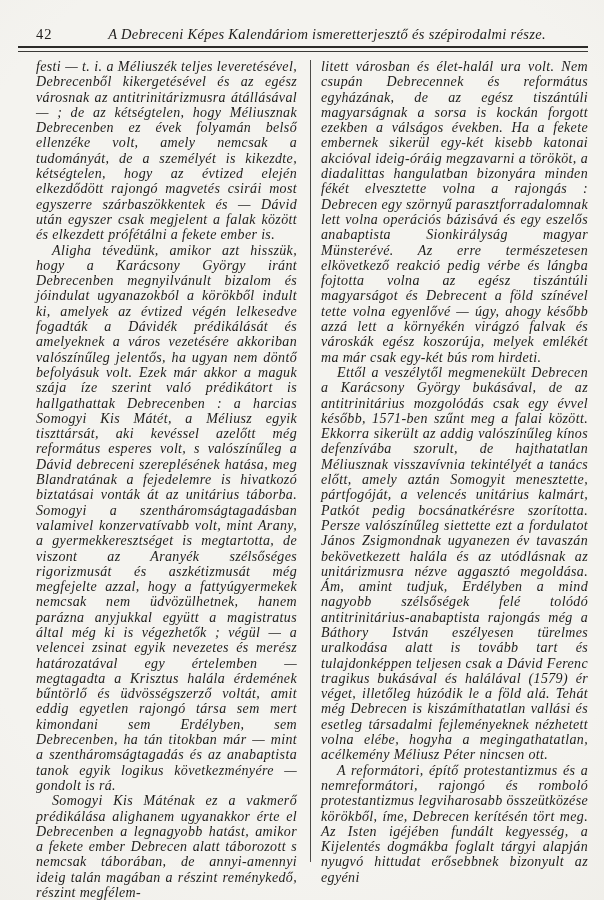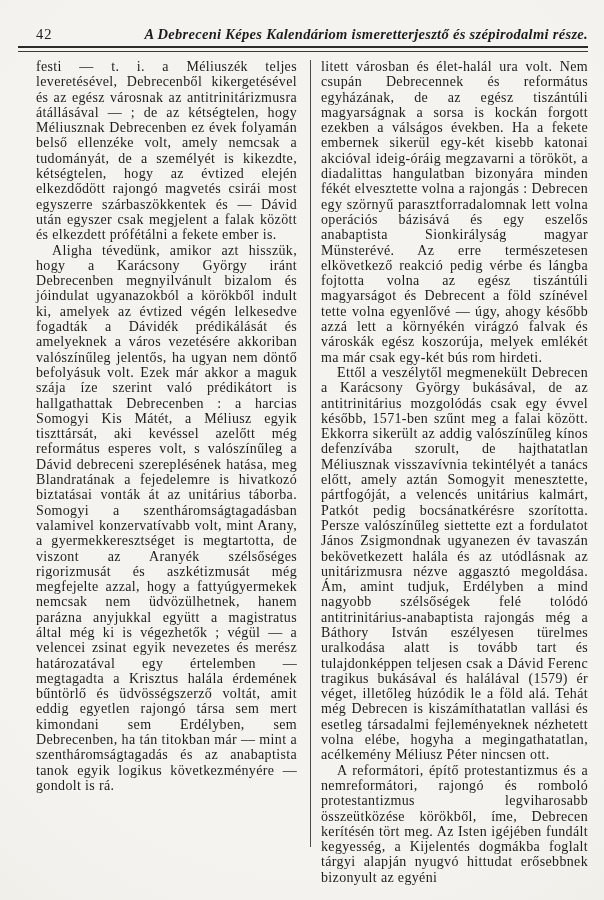--- a/index.html
+++ b/index.html
@@ -30,43 +30,43 @@
   }
   .page-number {
     position: absolute;
     left: 0;
     top: 0;
     letter-spacing: 1px;
     font-weight: normal;
   }
   .running-title {
     display: block;
-    text-align: right;
+    text-align: center;
     font-style: italic;
     letter-spacing: 0.3px;
     padding-left: 30px;
-    font-weight: bold;
   }
   .header-rule {
     height: 3px;
     margin: 3px 0 0 -18px;   
     border-top: 2px solid #2c2b29;
     border-bottom: 1px solid #3a3936;
   }
   .text-body {
     display: flex;
     margin-top: 7px;
     min-height: 806px;
     align-items: stretch;
   }
   .col {
     text-align: justify;
     font-size: 14px;
     line-height: 15.3px;
     letter-spacing: 0.35px;
+    font-style: italic;
   }
   .col-left  { flex: none; width: 261px; }
   .col-right { flex: 1; }
   .column-divider {
     flex: none;
     width: 1px;
     background: #4d4b47;
     margin: 1px 10px 38px 13px;
   }
   .col p { margin: 0; }
@@ -82,20 +82,21 @@
     <span class="running-title">A Debreceni Képes Kalendáriom ismeretterjesztő és szépirodalmi része.</span>
   </header>
 
   <div class="header-rule"></div>
 
   <main class="text-body">
 
     <section class="col col-left">
       <p>festi — t. i. a Méliuszék teljes leveretésével, Debrecenből kikergetésével és az egész városnak az antitrinitárizmusra átállásával — ; de az kétségtelen, hogy Méliusznak Debrecenben ez évek folyamán belső ellenzéke volt, amely nemcsak a tudományát, de a személyét is kikezdte, kétségtelen, hogy az évtized elején elkezdődött rajongó magvetés csirái most egyszerre szárbaszökkentek és — Dávid után egyszer csak megjelent a falak között és elkezdett prófétálni a fekete ember is.</p>
       <p class="indent">Aligha tévedünk, amikor azt hisszük, hogy a Karácsony György iránt Debrecenben megnyilvánult bizalom és jóindulat ugyanazokból a körökből indult ki, amelyek az évtized végén lelkesedve fogadták a Dávidék prédikálását és amelyeknek a város vezetésére akkoriban valószínűleg jelentős, ha ugyan nem döntő befolyásuk volt. Ezek már akkor a maguk szája íze szerint való prédikátort is hallgathattak Debrecenben : a harcias Somogyi Kis Mátét, a Méliusz egyik tiszttársát, aki kevéssel azelőtt még református esperes volt, s valószínűleg a Dávid debreceni szereplésének hatása, meg Blandratának a fejedelemre is hivatkozó biztatásai vonták át az unitárius táborba. Somogyi a szentháromságtagadásban valamivel konzervatívabb volt, mint Arany, a gyermekkeresztséget is megtartotta, de viszont az Aranyék szélsőséges rigorizmusát és aszkétizmusát még megfejelte azzal, hogy a fattyúgyermekek nemcsak nem üdvözülhetnek, hanem parázna anyjukkal együtt a magistratus által még ki is végezhetők ; végül — a velencei zsinat egyik nevezetes és merész határozatával egy értelemben — megtagadta a Krisztus halála érdemének bűntörlő és üdvösségszerző voltát, amit eddig egyetlen rajongó társa sem mert kimondani sem Erdélyben, sem Debrecenben, ha tán titokban már — mint a szentháromságtagadás és az anabaptista tanok egyik logikus következményére — gondolt is rá.</p>
+      <p class="indent">Somogyi Kis Máténak ez a vakmerő prédikálása alighanem ugyanakkor érte el Debrecenben a legnagyobb hatást, amikor a fekete ember Debrecen alatt táborozott s nemcsak táborában, de annyi-amennyi ideig talán magában a részint reménykedő, részint megfélem-</p>
     </section>
 
     <div class="column-divider"></div>
 
     <section class="col col-right">
       <p>litett városban és élet-halál ura volt. Nem csupán Debrecennek és református egyházának, de az egész tiszántúli magyarságnak a sorsa is kockán forgott ezekben a válságos években. Ha a fekete embernek sikerül egy-két kisebb katonai akcióval ideig-óráig megzavarni a törököt, a diadalittas hangulatban bizonyára minden fékét elvesztette volna a rajongás : Debrecen egy szörnyű parasztforradalomnak lett volna operációs bázisává és egy eszelős anabaptista Sionkirályság magyar Münsterévé. Az erre természetesen elkövetkező reakció pedig vérbe és lángba fojtotta volna az egész tiszántúli magyarságot és Debrecent a föld színével tette volna egyenlővé — úgy, ahogy később azzá lett a környékén virágzó falvak és városkák egész koszorúja, melyek emlékét ma már csak egy-két bús rom hirdeti.</p>
       <p class="indent">Ettől a veszélytől megmenekült Debrecen a Karácsony György bukásával, de az antitrinitárius mozgolódás csak egy évvel később, 1571-ben szűnt meg a falai között. Ekkorra sikerült az addig valószínűleg kínos defenzívába szorult, de hajthatatlan Méliusznak visszavívnia tekintélyét a tanács előtt, amely aztán Somogyit menesztette, pártfogóját, a velencés unitárius kalmárt, Patkót pedig bocsánatkérésre szorította. Persze valószínűleg siettette ezt a fordulatot János Zsigmondnak ugyanezen év tavaszán bekövetkezett halála és az utódlásnak az unitárizmusra nézve aggasztó megoldása. Ám, amint tudjuk, Erdélyben a mind nagyobb szélsőségek felé tolódó antitrinitárius-anabaptista rajongás még a Báthory István eszélyesen türelmes uralkodása alatt is tovább tart és tulajdonképpen teljesen csak a Dávid Ferenc tragikus bukásával és halálával (1579) ér véget, illetőleg húzódik le a föld alá. Tehát még Debrecen is kiszámíthatatlan vallási és esetleg társadalmi fejleményeknek nézhetett volna elébe, hogyha a megingathatatlan, acélkemény Méliusz Péter nincsen ott.</p>
       <p class="indent">A reformátori, építő protestantizmus és a nemreformátori, rajongó és romboló protestantizmus legviharosabb összeütközése körökből, íme, Debrecen kerítésén tört meg. Az Isten igéjében fundált kegyesség, a Kijelentés dogmákba foglalt tárgyi alapján nyugvó hittudat erősebbnek bizonyult az egyéni</p>
     </section>
 

